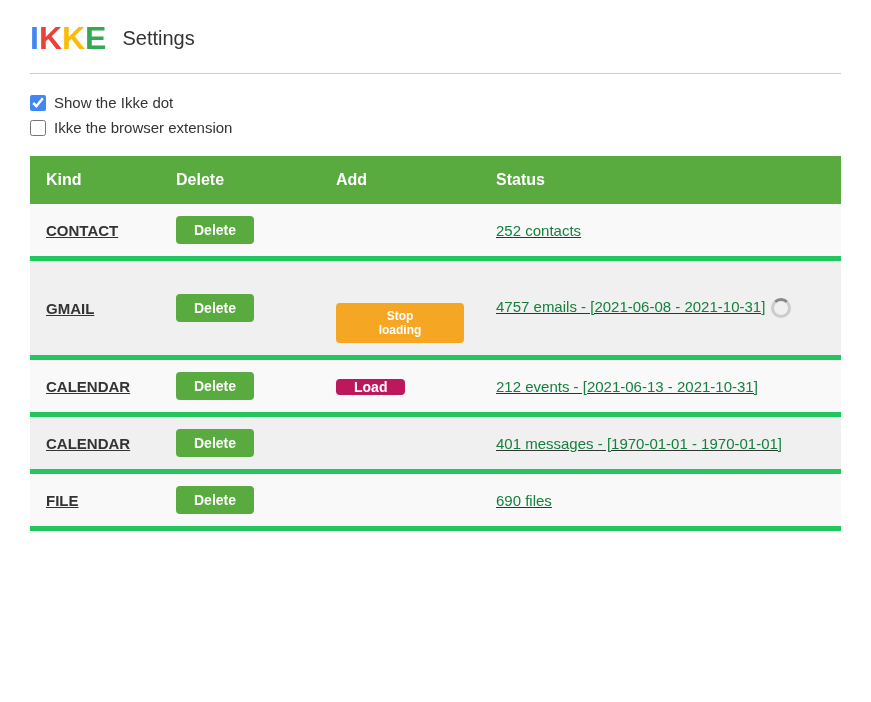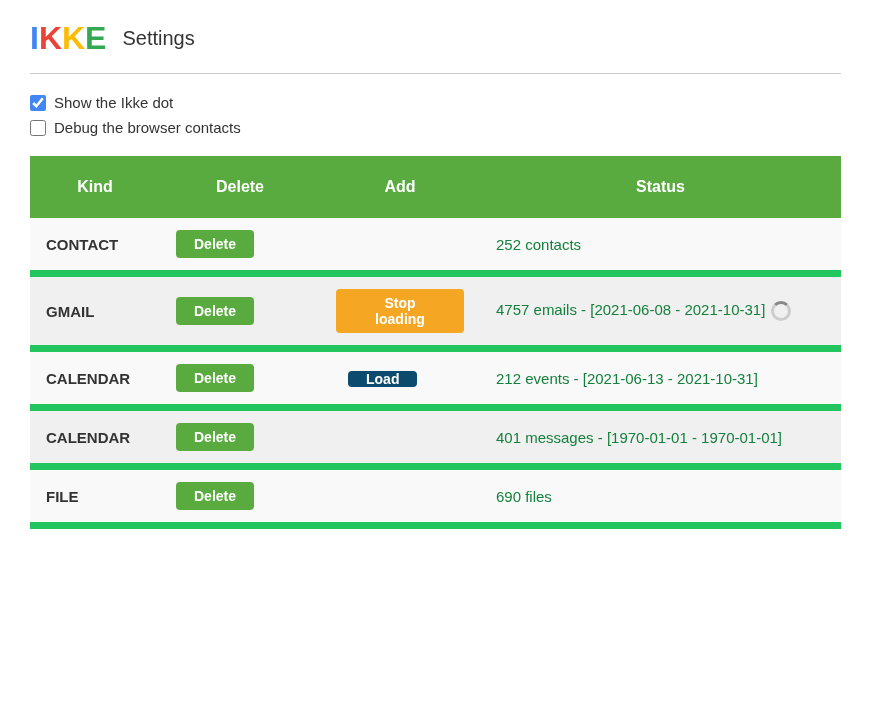--- a/index.html
+++ b/index.html
@@ -56,27 +56,28 @@
     
     .data-table {
       width: 100%;
       border-collapse: collapse;
     }
     .data-table thead tr {
       background: #5aab3f;
       color: #fff;
     }
     .data-table thead th {
-      padding: 22px 16px;
-      text-align: center;
+      padding: 15px 16px;
+      text-align: left;
       font-size: 16px;
       font-weight: bold;
     }
     .data-table tbody tr {
-      border-bottom: 7px solid #22c55e;
+      border-bottom: 5px solid #22c55e;
+      text-decoration: underline;
     }
     .data-table tbody tr:nth-child(odd) {
       background: #f9f9f9;
     }
     .data-table tbody tr:nth-child(even) {
       background: #f0f0f0;
     }
     .data-table tbody td {
       padding: 12px 16px;
       font-size: 15px;
@@ -102,40 +103,40 @@
       color: #fff;
       border: none;
       padding: 6px 18px;
       border-radius: 4px;
       font-size: 14px;
       font-weight: bold;
       cursor: pointer;
     }
 
     .btn-load {
-      background: #0c4a6e;
+      background: #be185d;
       color: #fff;
       border: none;
       padding: 0 18px;
       border-radius: 4px;
       font-size: 14px;
       font-weight: bold;
       cursor: pointer;
-      margin-left: 12px;
     }
 
     .btn-stop {
       background: #f5a623;
       color: #fff;
       border: none;
       padding: 6px 34px;
       border-radius: 4px;
-      font-size: 14px;
-      font-weight: bold;
-      cursor: pointer;
+      font-size: 12px;
+      font-weight: bold;
+      cursor: pointer;
+      margin-top: 30px;
     }
 
     
     .spinner {
       display: inline-block;
       width: 20px;
       height: 20px;
       border: 3px solid #ccc;
       border-top-color: #888;
       border-radius: 50%;
@@ -160,21 +161,21 @@
   <span class="page-title">Settings</span>
 </div>
 
 <div class="settings-options">
   <div class="checkbox-row">
     <input type="checkbox" id="show-dot" checked="" style="">
     <label for="show-dot">Show the Ikke dot</label>
   </div>
   <div class="checkbox-row">
     <input type="checkbox" id="debug" style="">
-    <label for="debug">Debug the browser contacts</label>
+    <label for="debug">Ikke the browser extension</label>
   </div>
 </div>
 
 <table class="data-table">
   <thead>
     <tr>
       <th>Kind</th>
       <th>Delete</th>
       <th>Add</th>
       <th>Status</th>

